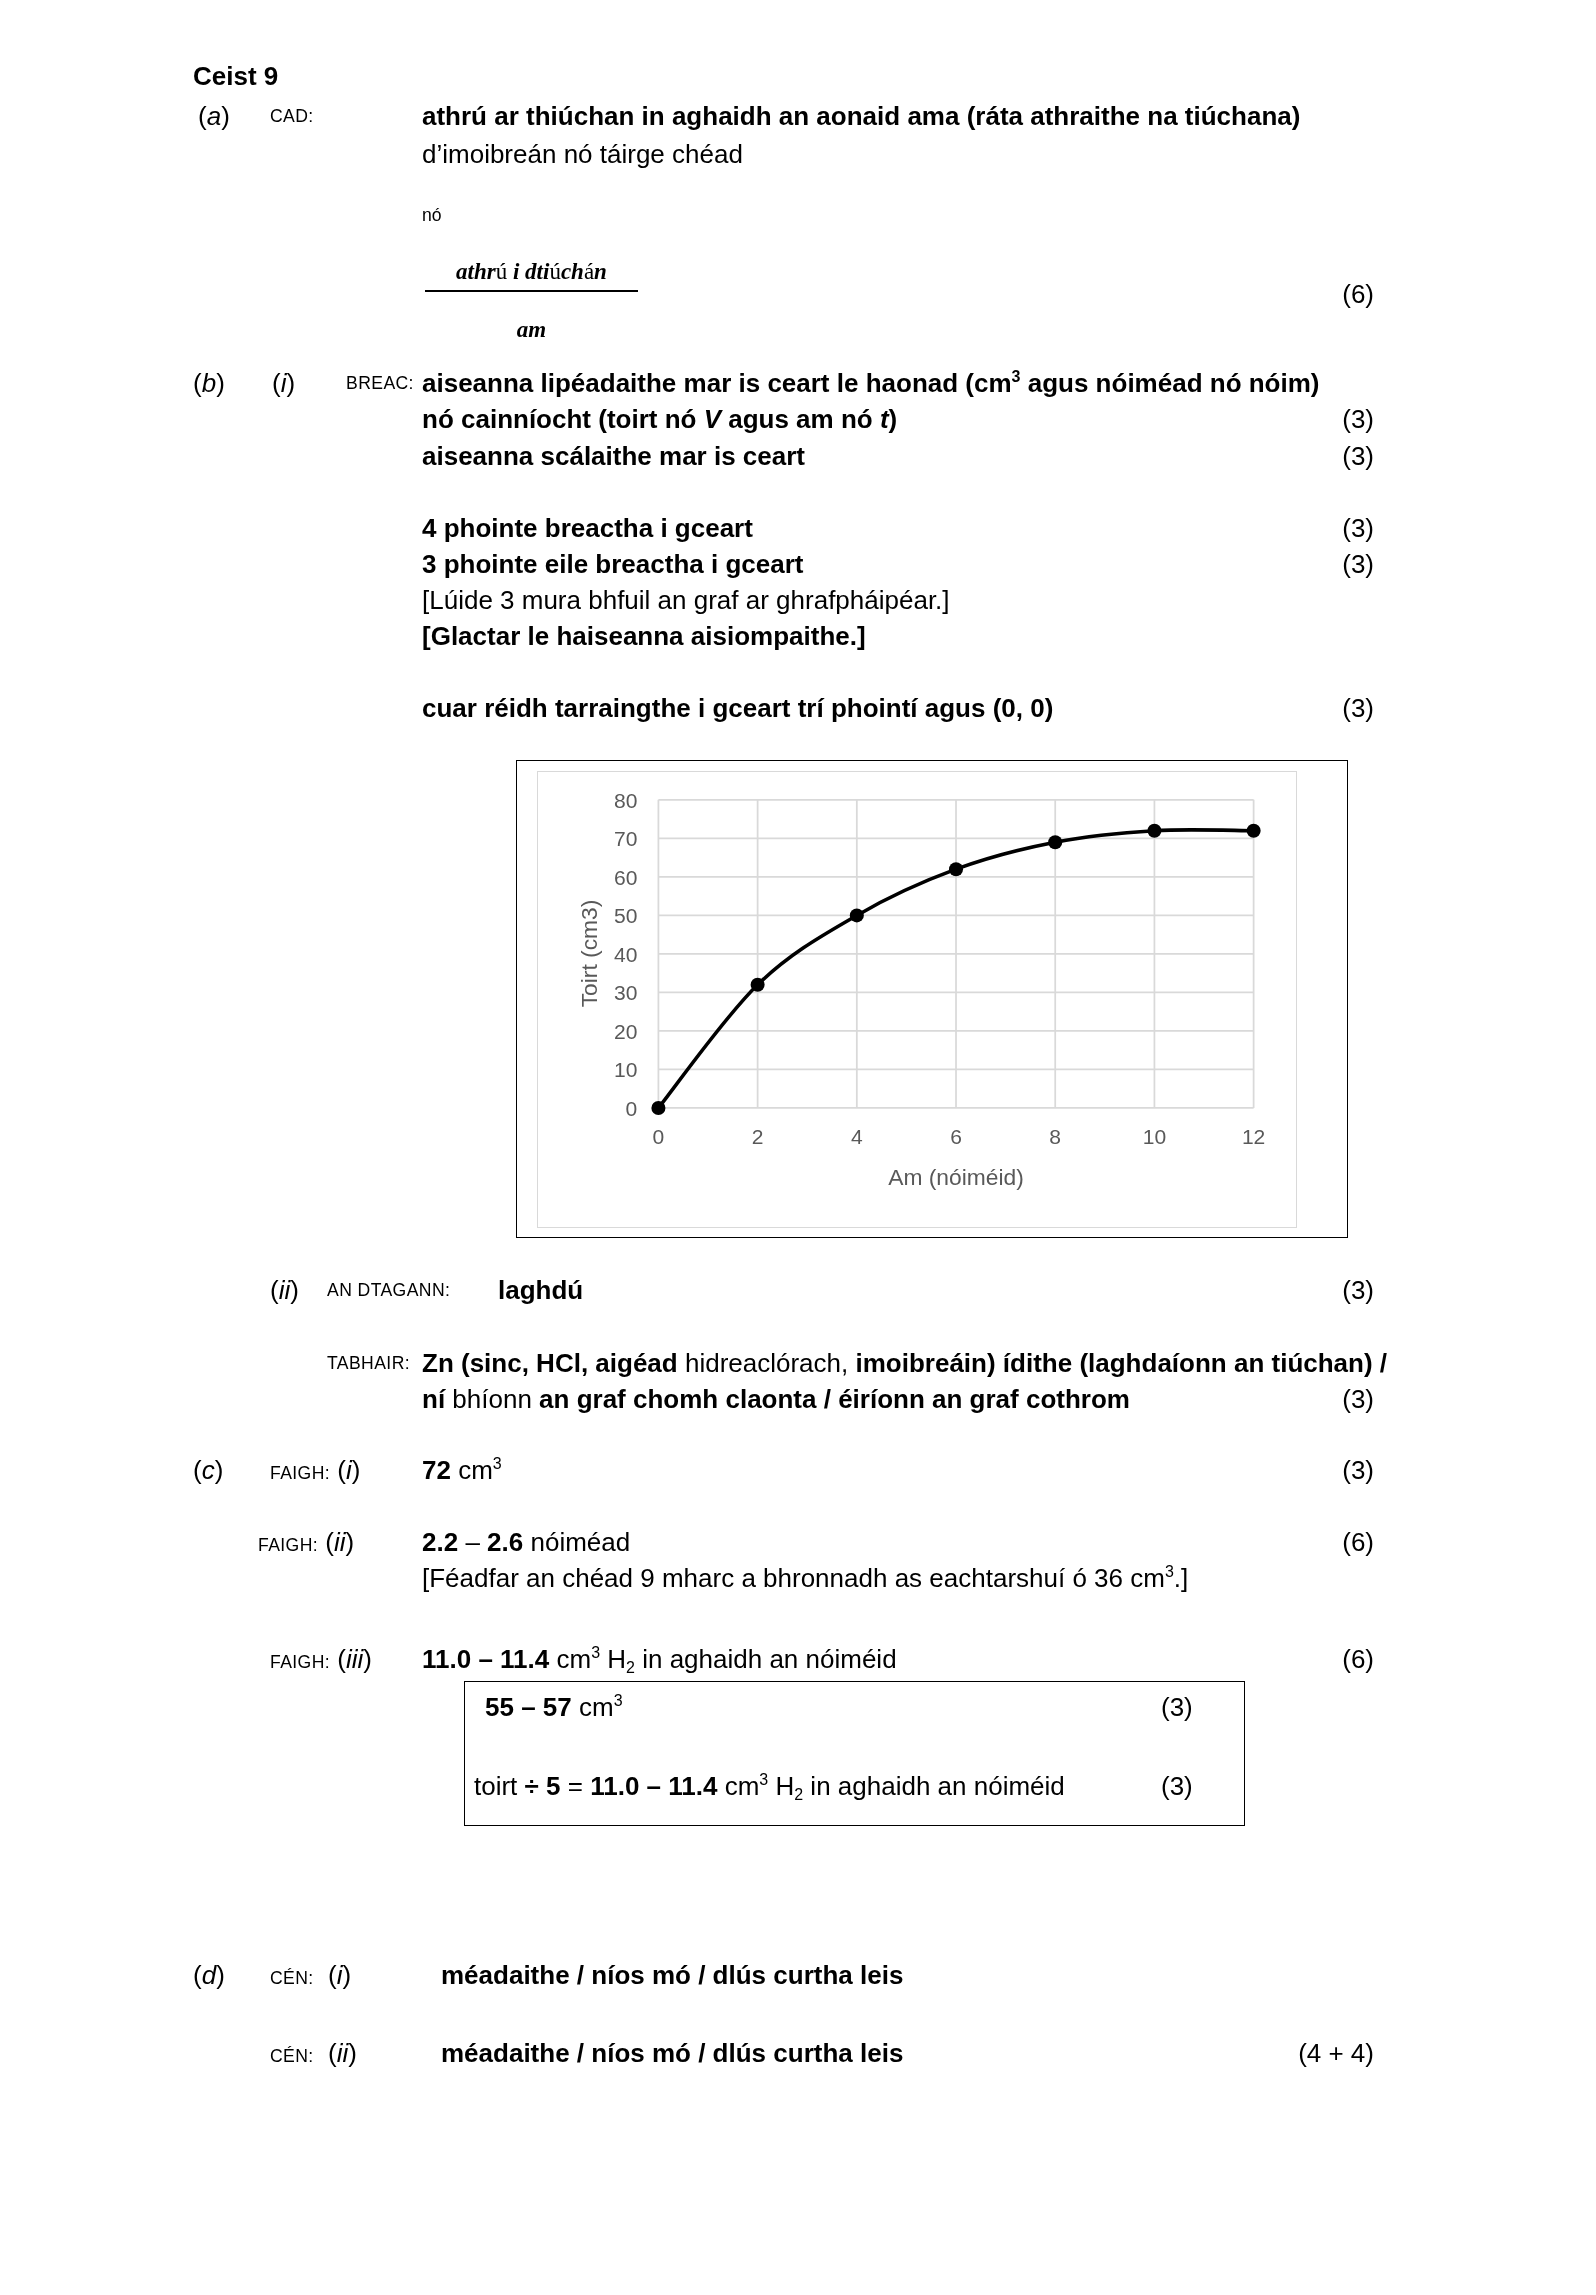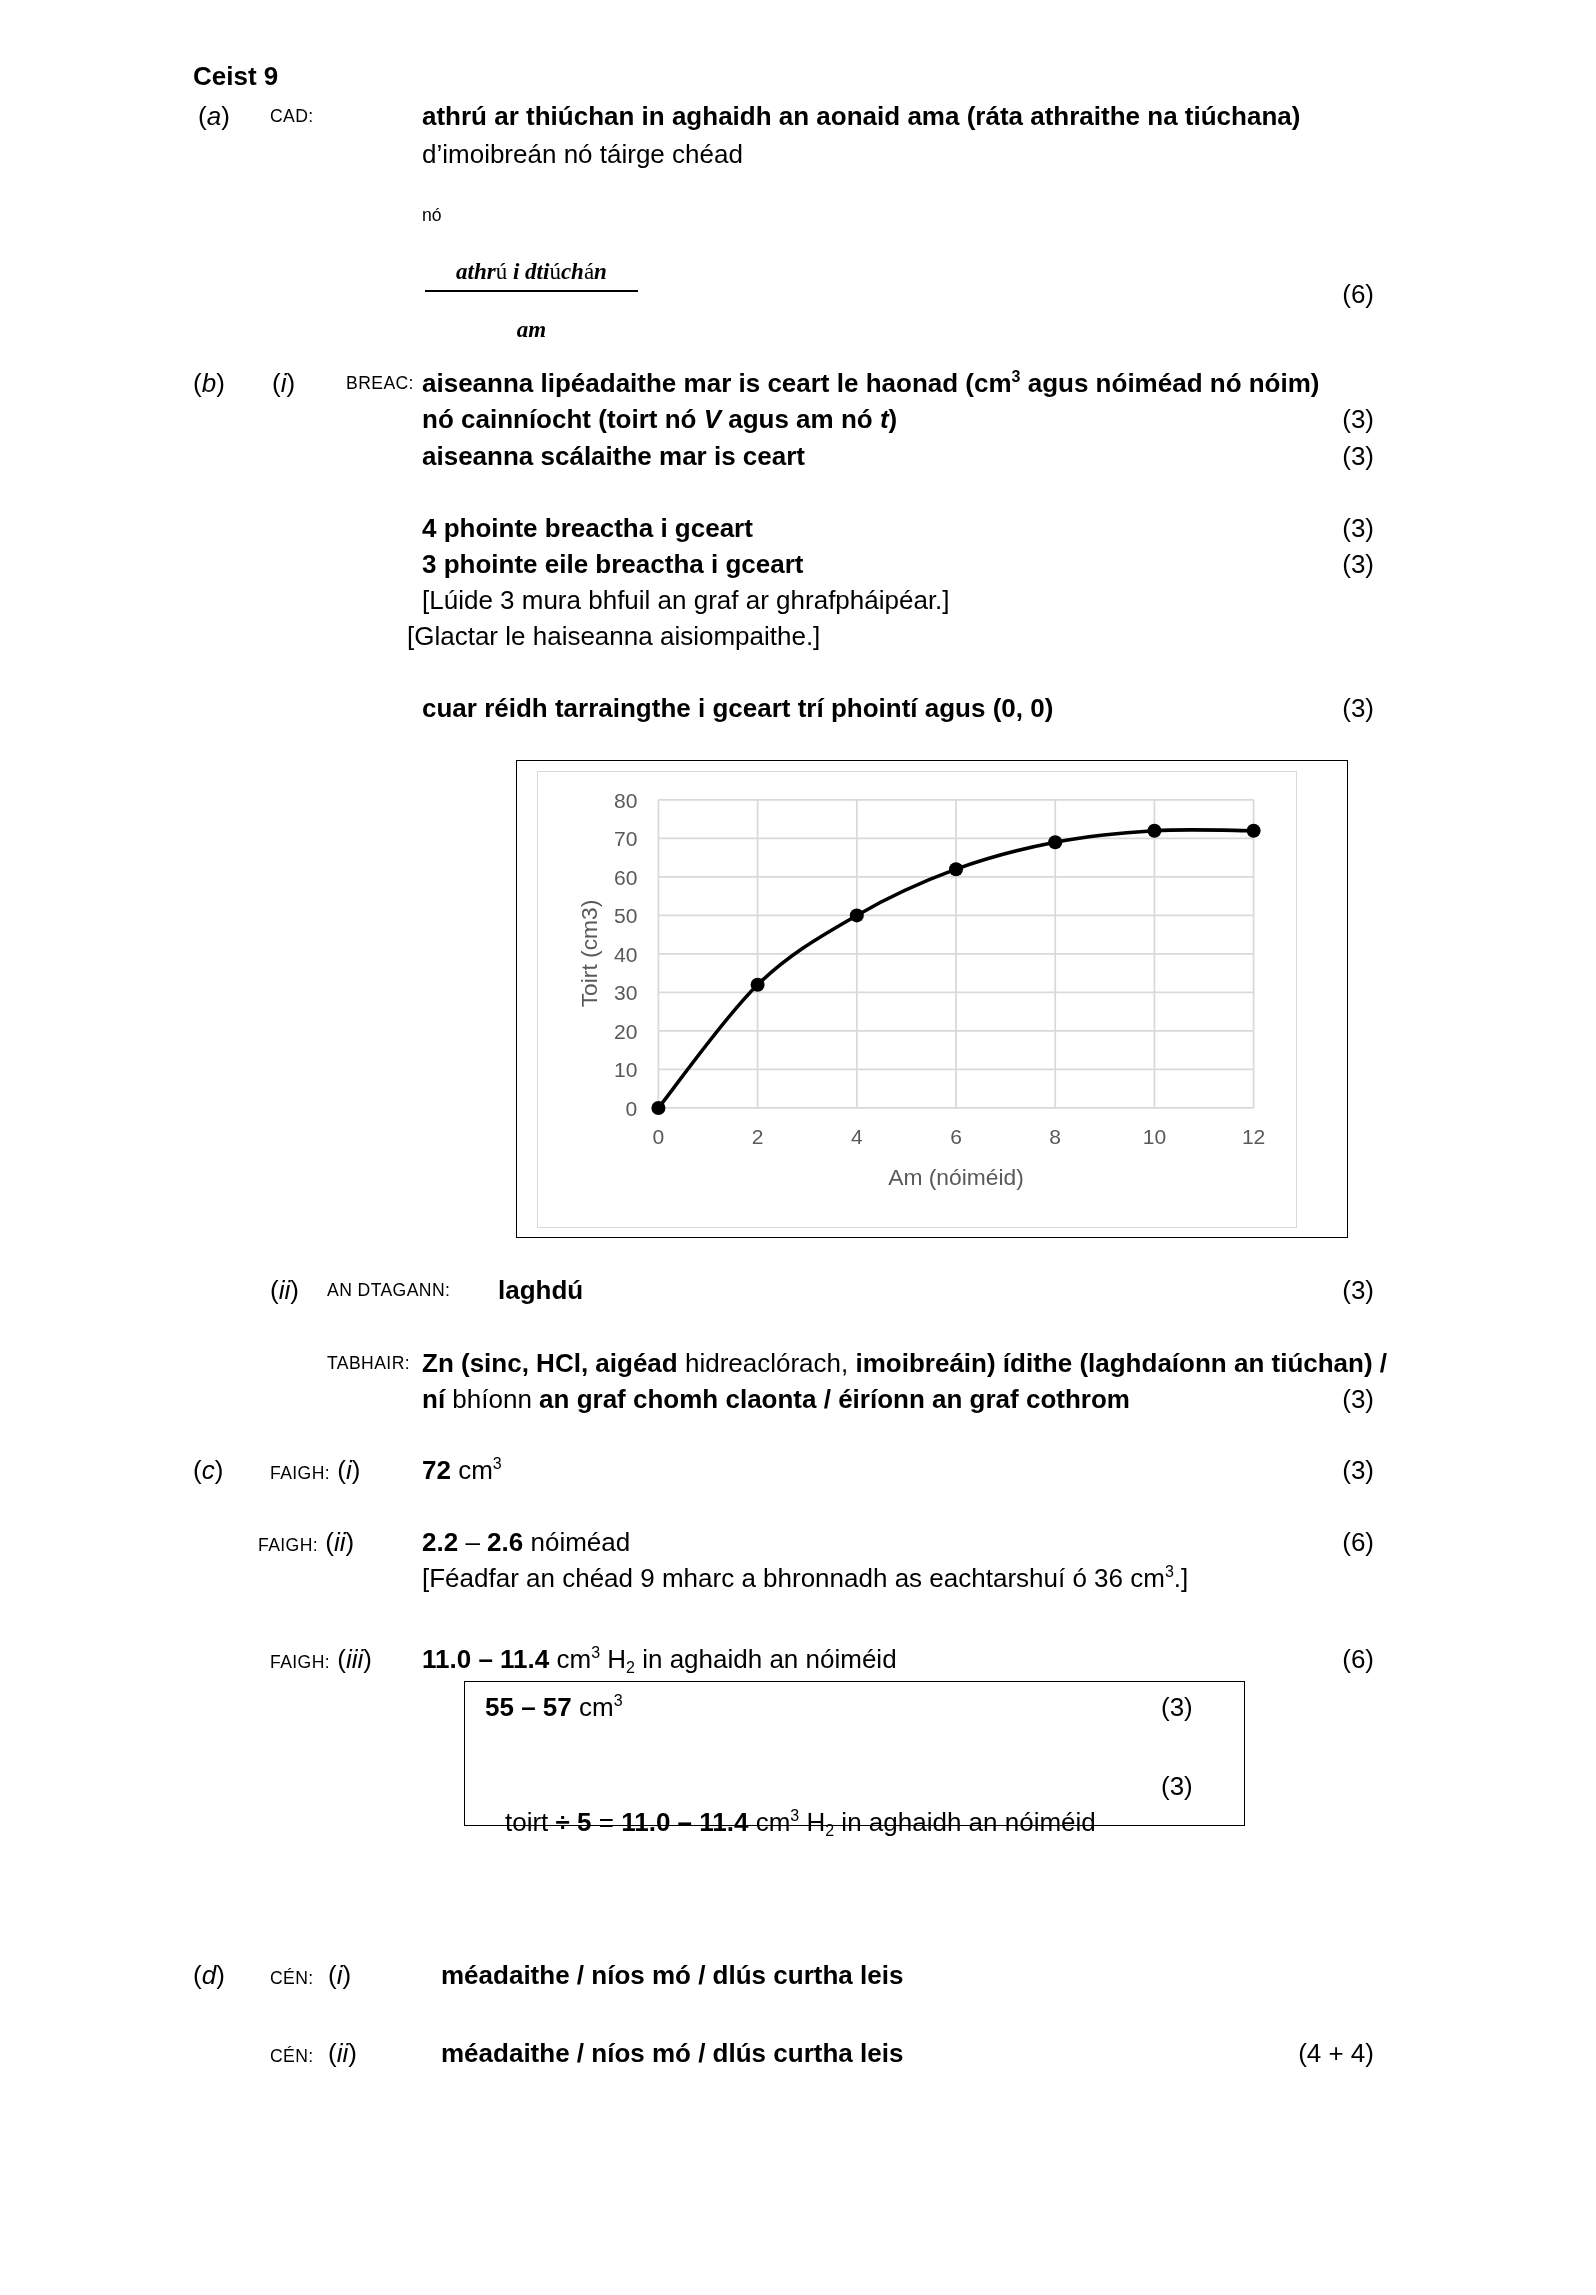--- a/index.html
+++ b/index.html
@@ -50,21 +50,21 @@
 <div class="ln b" style="left:422px;top:402px;"><span>nó cainníocht (toirt nó </span><span class="i">V</span><span> agus am nó </span><span class="i">t</span><span>)</span></div>
 <div class="mk" style="top:402px;">(3)</div>
 <div class="ln b" style="left:422px;top:439px;">aiseanna scálaithe mar is ceart</div>
 <div class="mk" style="top:439px;">(3)</div>
 
 <div class="ln b" style="left:422px;top:511px;">4 phointe breactha i gceart</div>
 <div class="mk" style="top:511px;">(3)</div>
 <div class="ln b" style="left:422px;top:547px;">3 phointe eile breactha i gceart</div>
 <div class="mk" style="top:547px;">(3)</div>
 <div class="ln" style="left:422px;top:583px;">[Lúide 3 mura bhfuil an graf ar ghrafpháipéar.]</div>
-<div class="ln" style="left:407px;top:619px;">[Glactar le haiseanna aisiompaithe.]</div>
+<div class="ln" style="left:422px;top:619px;font-weight:bold;">[Glactar le haiseanna aisiompaithe.]</div>
 
 <div class="ln b" style="left:422px;top:691px;">cuar réidh tarraingthe i gceart trí phointí agus (0, 0)</div>
 <div class="mk" style="top:691px;">(3)</div>
 
 <div class="chart-outer"></div>
 <div class="chart-inner"></div>
 <svg id="chart" width="1596" height="2295" style="position:absolute;left:0;top:0;pointer-events:none;" viewBox="0 0 1818 2614">
   <g id="grid">
       <line x1="750" x2="1428" y1="1262" y2="1262" stroke="#d9d9d9" stroke-width="2"></line>
       <line x1="750" x2="1428" y1="1218.125" y2="1218.125" stroke="#d9d9d9" stroke-width="2"></line>
@@ -137,21 +137,21 @@
 <div class="mk" style="top:1525px;">(6)</div>
 <div class="ln" style="left:422px;top:1561px;"><span>[Féadfar an chéad 9 mharc a bhronnadh as eachtarshuí ó 36 cm</span><sup>3</sup><span>.]</span></div>
 
 <div class="ln" style="left:270px;top:1642px;"><span class="sc">FAIGH:</span> (<span class="i">iii</span>)</div>
 <div class="ln" style="left:422px;top:1642px;"><span class="b">11.0 – 11.4</span><span> cm</span><sup>3</sup><span> H</span><sub>2</sub><span> in aghaidh an nóiméid</span></div>
 <div class="mk" style="top:1642px;">(6)</div>
 
 <div class="cbox"></div>
 <div class="ln" style="left:485px;top:1690px;"><span class="b">55 – 57</span><span> cm</span><sup>3</sup></div>
 <div class="ln" style="left:1161px;top:1690px;">(3)</div>
-<div class="ln" style="left:505px;top:1769px;margin-top:36px;"><span>toirt </span><span class="b">÷ 5</span><span> = </span><span class="b">11.0 – 11.4</span><span> cm</span><sup>3</sup><span> H</span><sub>2</sub><span> in aghaidh an nóiméid</span></div>
+<div class="ln" style="left:474px;top:1769px;"><span>toirt </span><span class="b">÷ 5</span><span> = </span><span class="b">11.0 – 11.4</span><span> cm</span><sup>3</sup><span> H</span><sub>2</sub><span> in aghaidh an nóiméid</span></div>
 <div class="ln" style="left:1161px;top:1769px;">(3)</div>
 
 <div class="ln" style="left:193px;top:1958px;">(<span class="i">d</span>)</div>
 <div class="ln" style="left:270px;top:1958px;"><span class="sc">CÉN:</span>&nbsp; (<span class="i">i</span>)</div>
 <div class="ln b" style="left:441px;top:1958px;">méadaithe / níos mó / dlús curtha leis</div>
 
 <div class="ln" style="left:270px;top:2036px;"><span class="sc">CÉN:</span>&nbsp; (<span class="i">ii</span>)</div>
 <div class="ln b" style="left:441px;top:2036px;">méadaithe / níos mó / dlús curtha leis</div>
 <div class="mk" style="top:2036px;">(4 + 4)</div>
 

